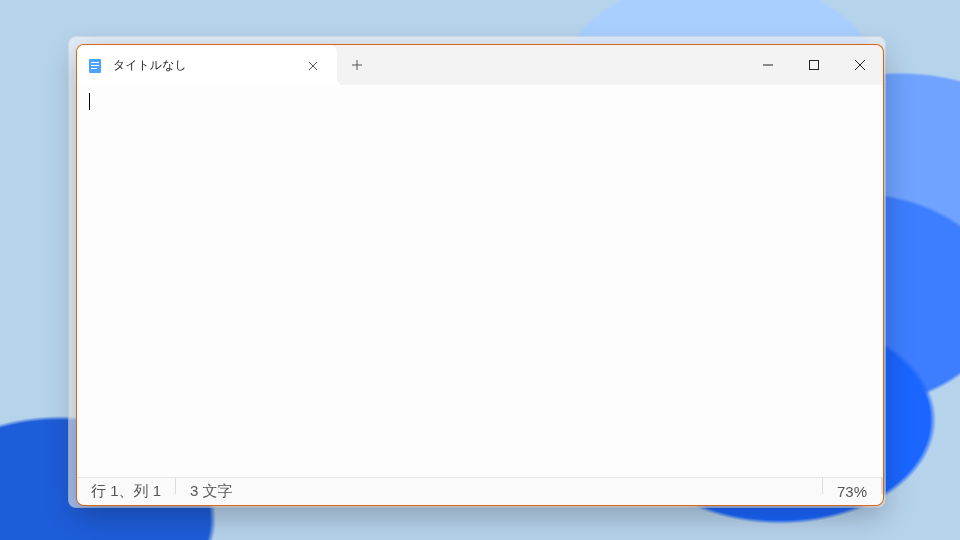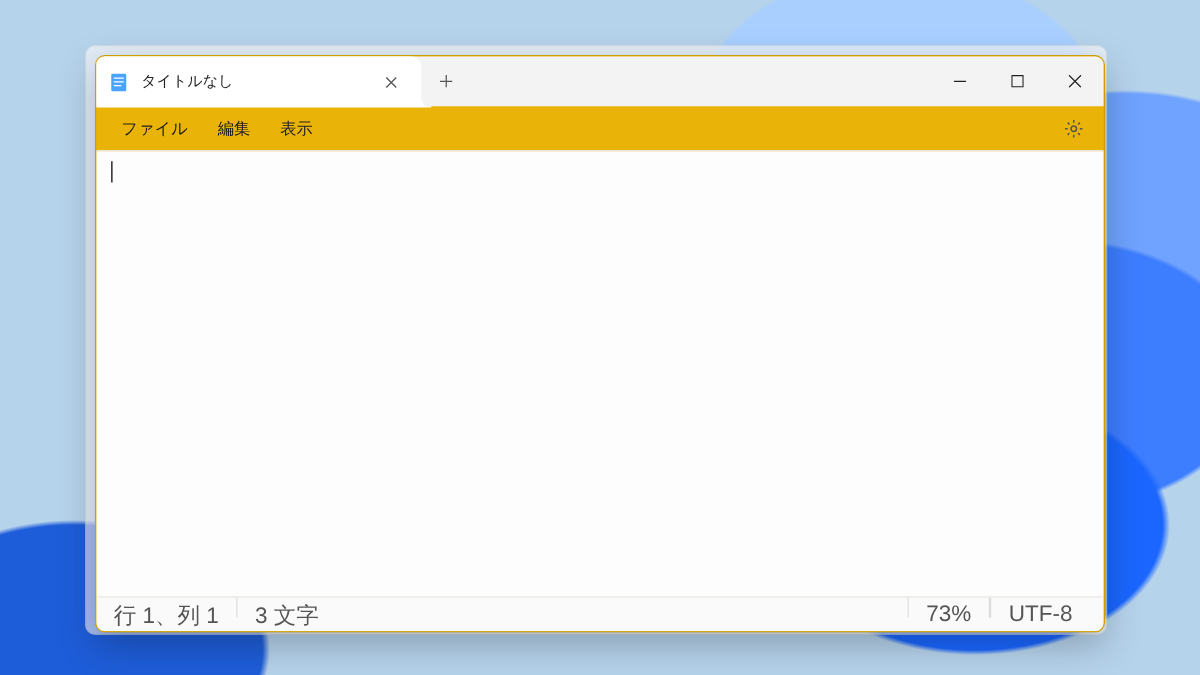--- a/index.html
+++ b/index.html
@@ -22,21 +22,21 @@
   .shadow-window {
     position: absolute;
     left: 68px; top: 36px; width: 818px; height: 472px;
     background: rgba(255,255,255,0.6);
     border: 1px solid rgba(0,0,0,0.08);
     border-radius: 8px;
   }
   .window {
     position: absolute;
     left: 76px; top: 44px; width: 808px; height: 462px;
-    background: #eab308;
+    background: #f97316;
     border: 1px solid rgba(0,0,0,0.12);
     border-radius: 8px;
     box-shadow: 0 10px 30px rgba(0,0,0,0.25);
     display: flex; flex-direction: column;
     overflow: hidden;
   }
   .titlebar {
     height: 40px;
     background: #f3f3f3;
     display: flex; align-items: stretch;
@@ -114,21 +114,21 @@
   .caret {
     position: absolute;
     left: 12px; top: 8px;
     width: 1px; height: 17px;
     background: #000;
   }
   .statusbar {
     height: 28px;
     border-top: 1px solid #e6e6e6;
     display: flex; align-items: flex-start;
-    font-size: 18px; color: #555;
+    font-size: 15px; color: #555;
     background: #fafafa;
   }
   .status-cell {
     padding: 0 14px;
     height: 100%;
     display: flex; align-items: center;
     position: relative;
   }
   .status-sep {
     width: 1px; height: 16px; background: #ddd;
@@ -177,52 +177,30 @@
           </svg>
       </div>
       <div class="win-btn">
         <svg viewBox="0 0 10 10">
             <path d="M0 0 L10 10 M10 0 L0 10" stroke="currentColor" stroke-width="1"></path>
           </svg>
       </div>
     </div>
   </div>
 
-  <div class="menubar">
-    <div class="menu-item">ファイル</div>
-    <div class="menu-item">編集</div>
-    <div class="menu-item">表示</div>
-    <div class="menubar-spacer"></div>
-    <div class="settings-btn">
-      <svg viewBox="0 0 16 16">
-        <circle cx="8" cy="8" r="2.2" fill="none" stroke="currentColor" stroke-width="1.2"></circle>
-        <g stroke="currentColor" stroke-width="1.2">
-          <line x1="8" y1="1" x2="8" y2="3.2"></line>
-            <line x1="8" y1="12.8" x2="8" y2="15"></line>
-          <line x1="1" y1="8" x2="3.2" y2="8"></line>
-            <line x1="12.8" y1="8" x2="15" y2="8"></line>
-          <line x1="3.1" y1="3.1" x2="4.6" y2="4.6"></line>
-            <line x1="11.4" y1="11.4" x2="12.9" y2="12.9"></line>
-          <line x1="12.9" y1="3.1" x2="11.4" y2="4.6"></line>
-            <line x1="4.6" y1="11.4" x2="3.1" y2="12.9"></line>
-        </g>
-      </svg>
-    </div>
-  </div>
 
   <div class="editor">
     <span></span>
     <div class="caret"></div>
   </div>
 
   <div class="statusbar">
     <div class="status-cell">行 1、列 1</div>
     <div class="status-sep"></div>
     <div class="status-cell">3 文字</div>
     <div class="status-spacer-lg"></div>
     <div class="status-sep"></div>
     <div class="status-cell">73%</div>
     <div class="status-sep"></div>
     <div class="status-sep"></div>
-    <div class="status-cell" style="min-width:90px">UTF-8</div>
   </div>
 
 </div>
 
 </body></html>

